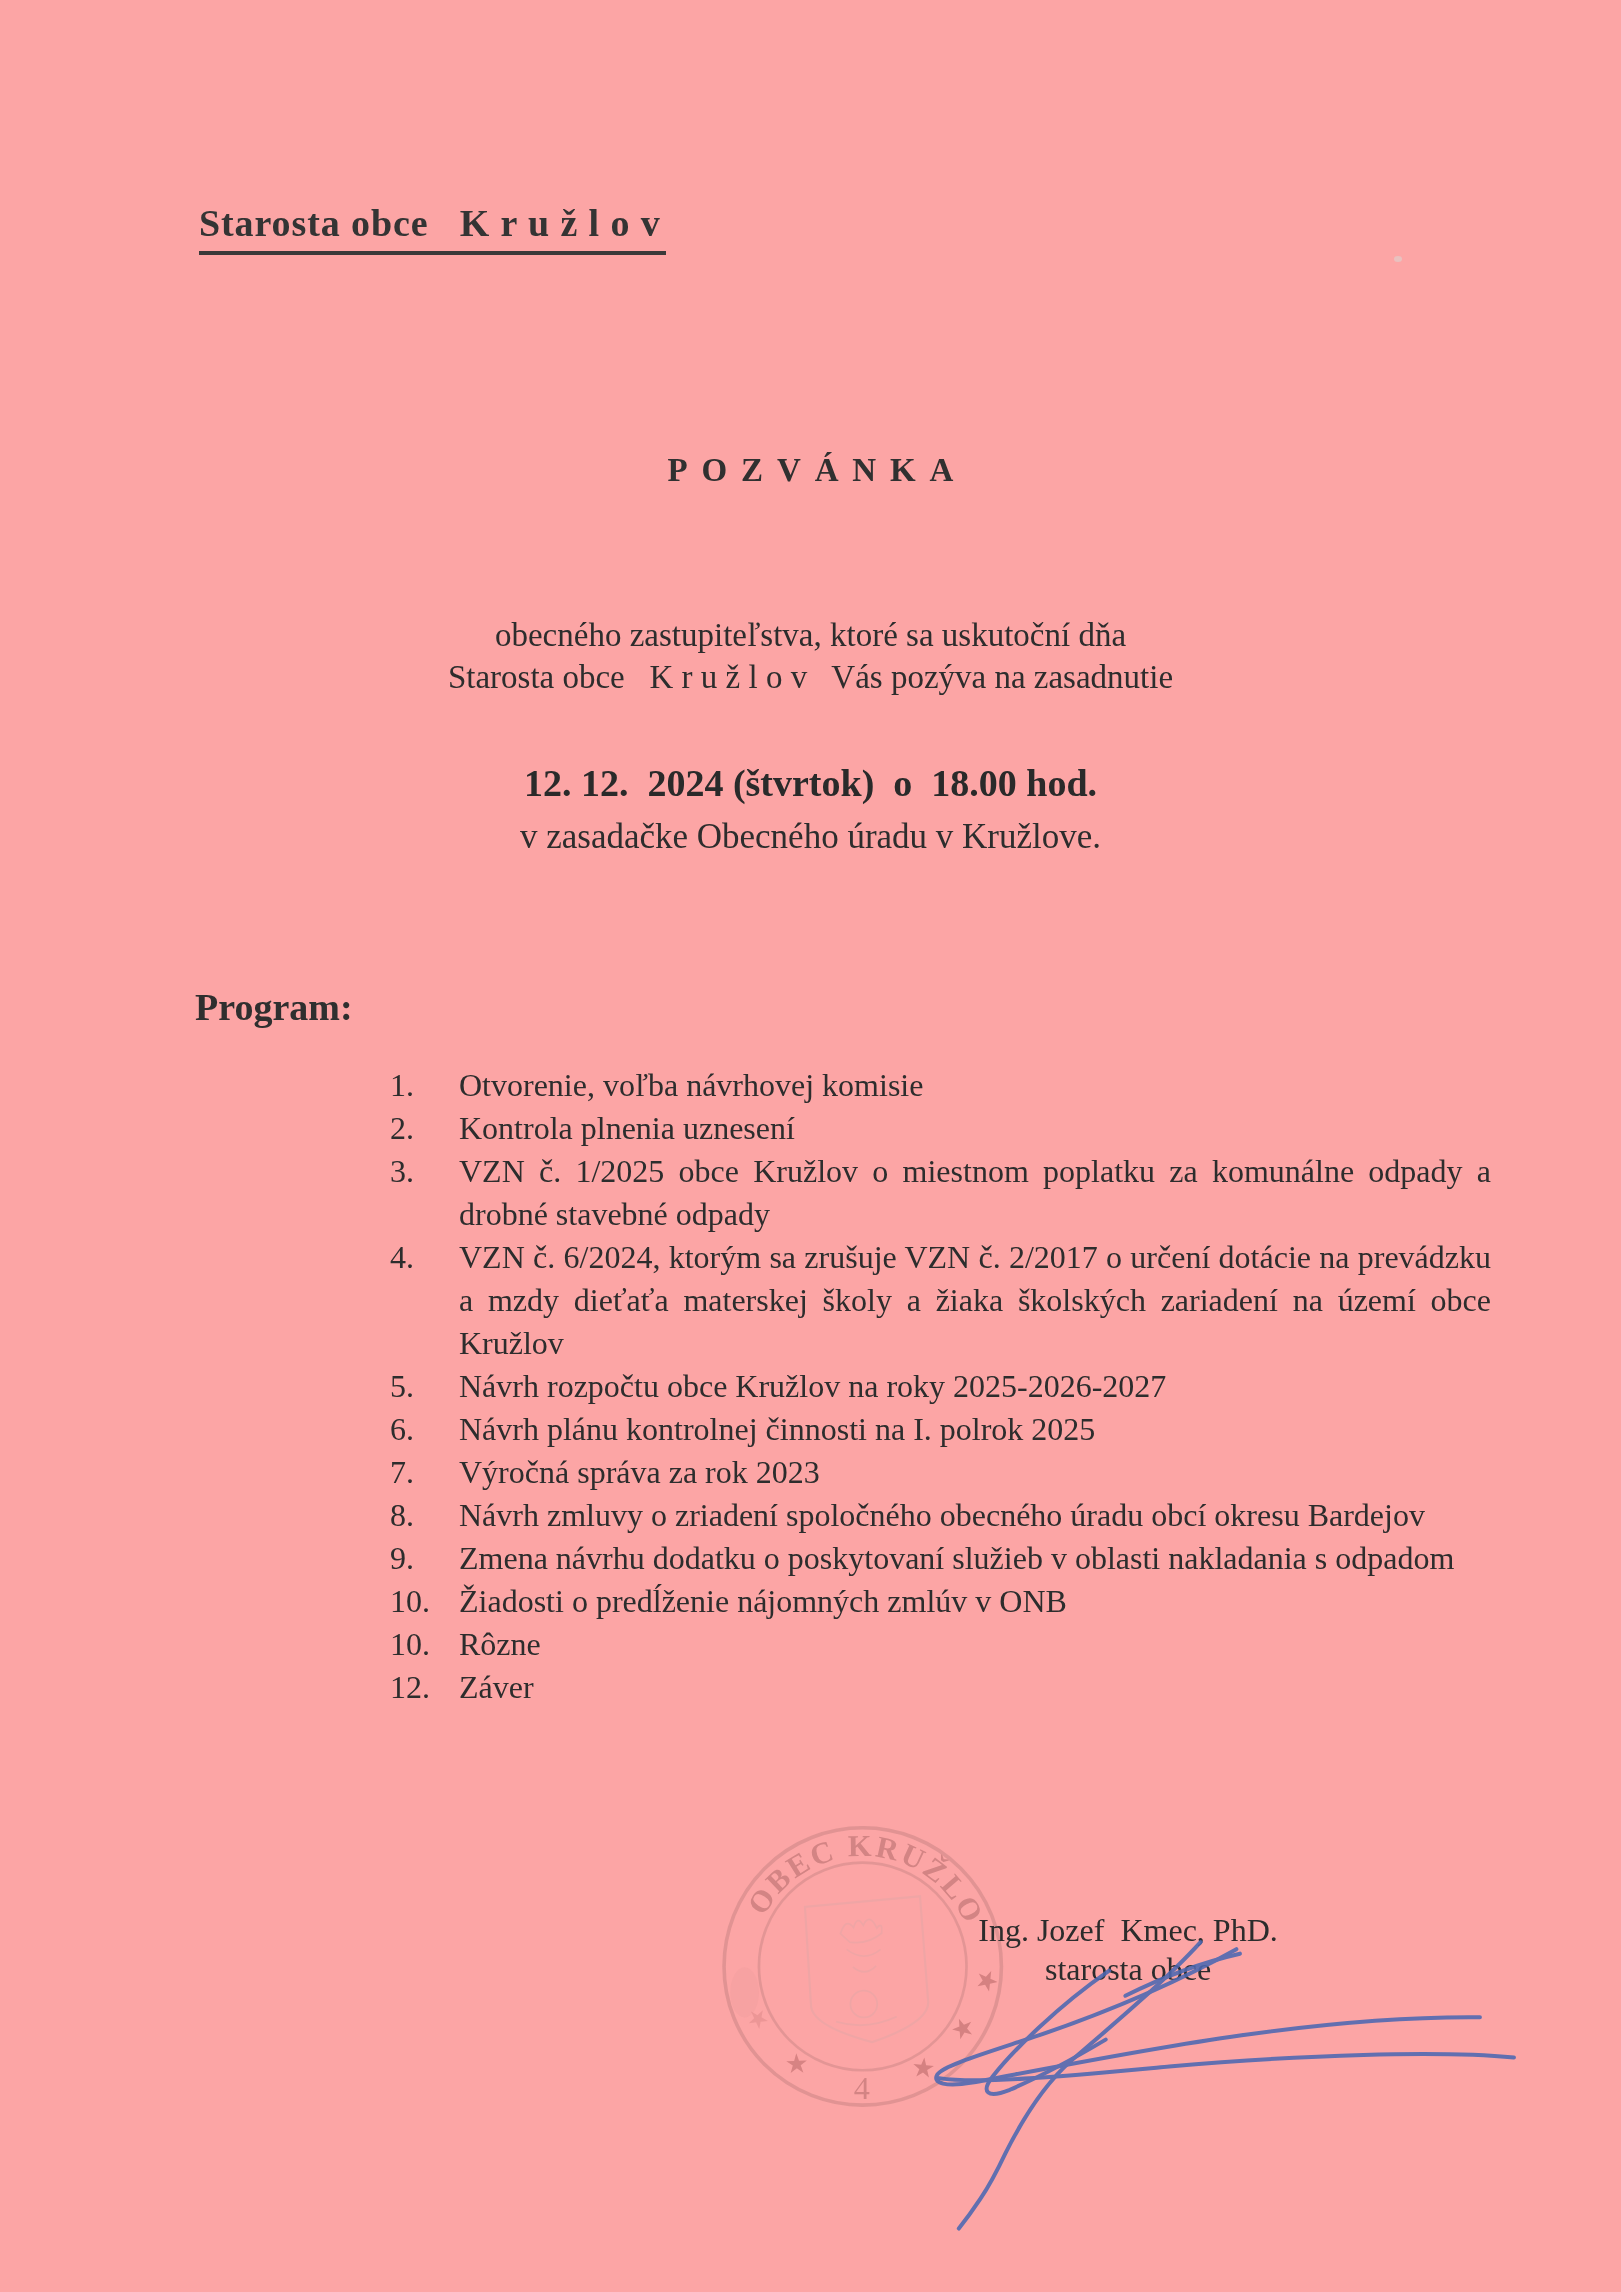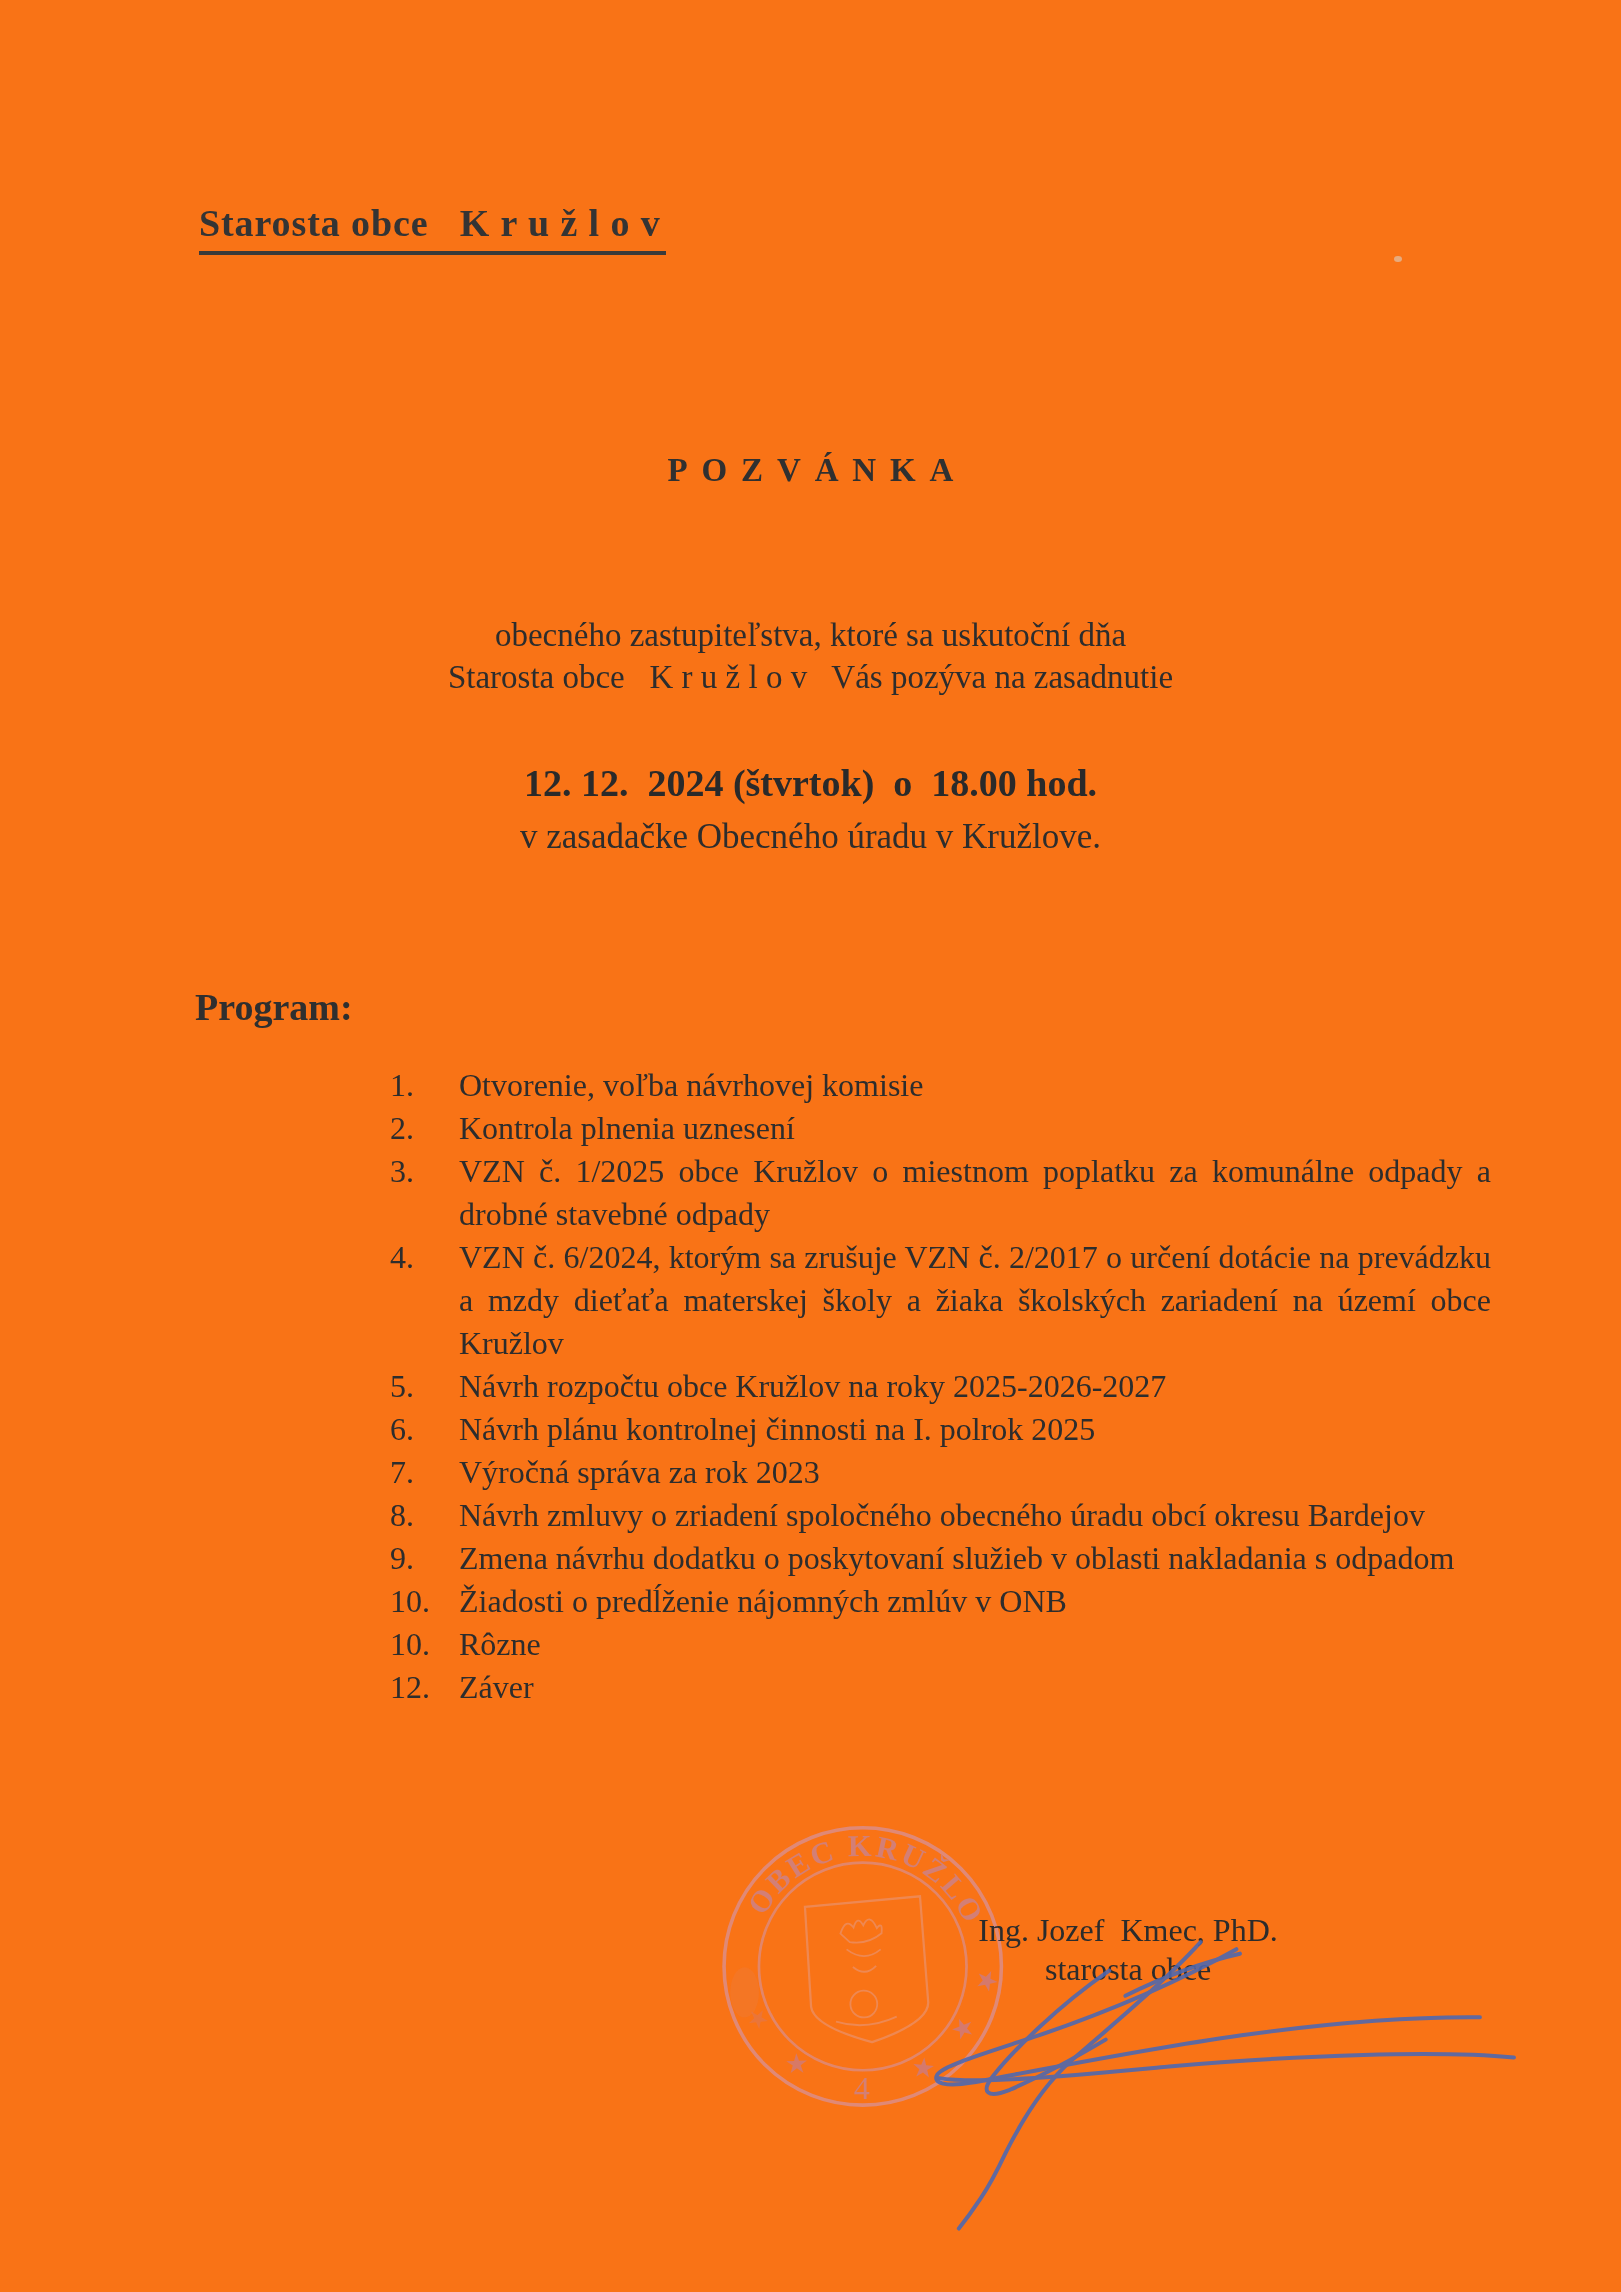--- a/index.html
+++ b/index.html
@@ -4,21 +4,21 @@
 <style>
   html, body {
     margin: 0;
     padding: 0;
     background: #f4f4f2;
   }
   .page {
     position: relative;
     width: 1621px;
     height: 2293px;
-    background: #f97316;
+    background: #fca5a5;
     overflow: hidden;
     font-family: "Liberation Serif", "DejaVu Serif", serif;
     color: #2e2e2e;
   }
   .pre { white-space: pre; }
 
   
   .letterhead {
     position: absolute;
     left: 199px;

